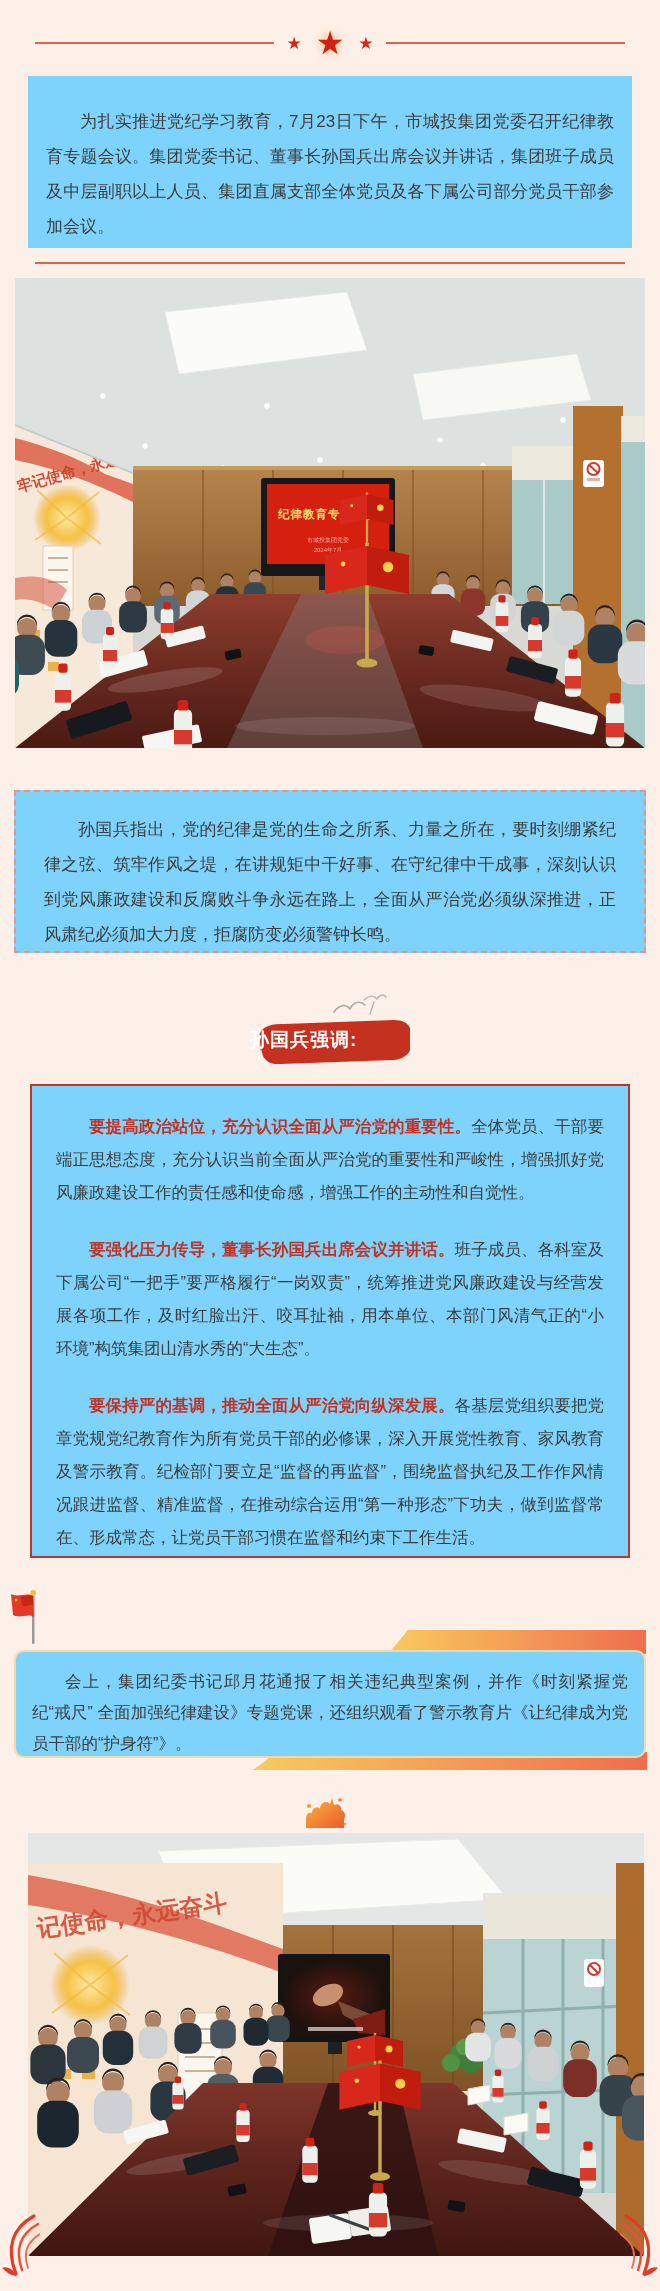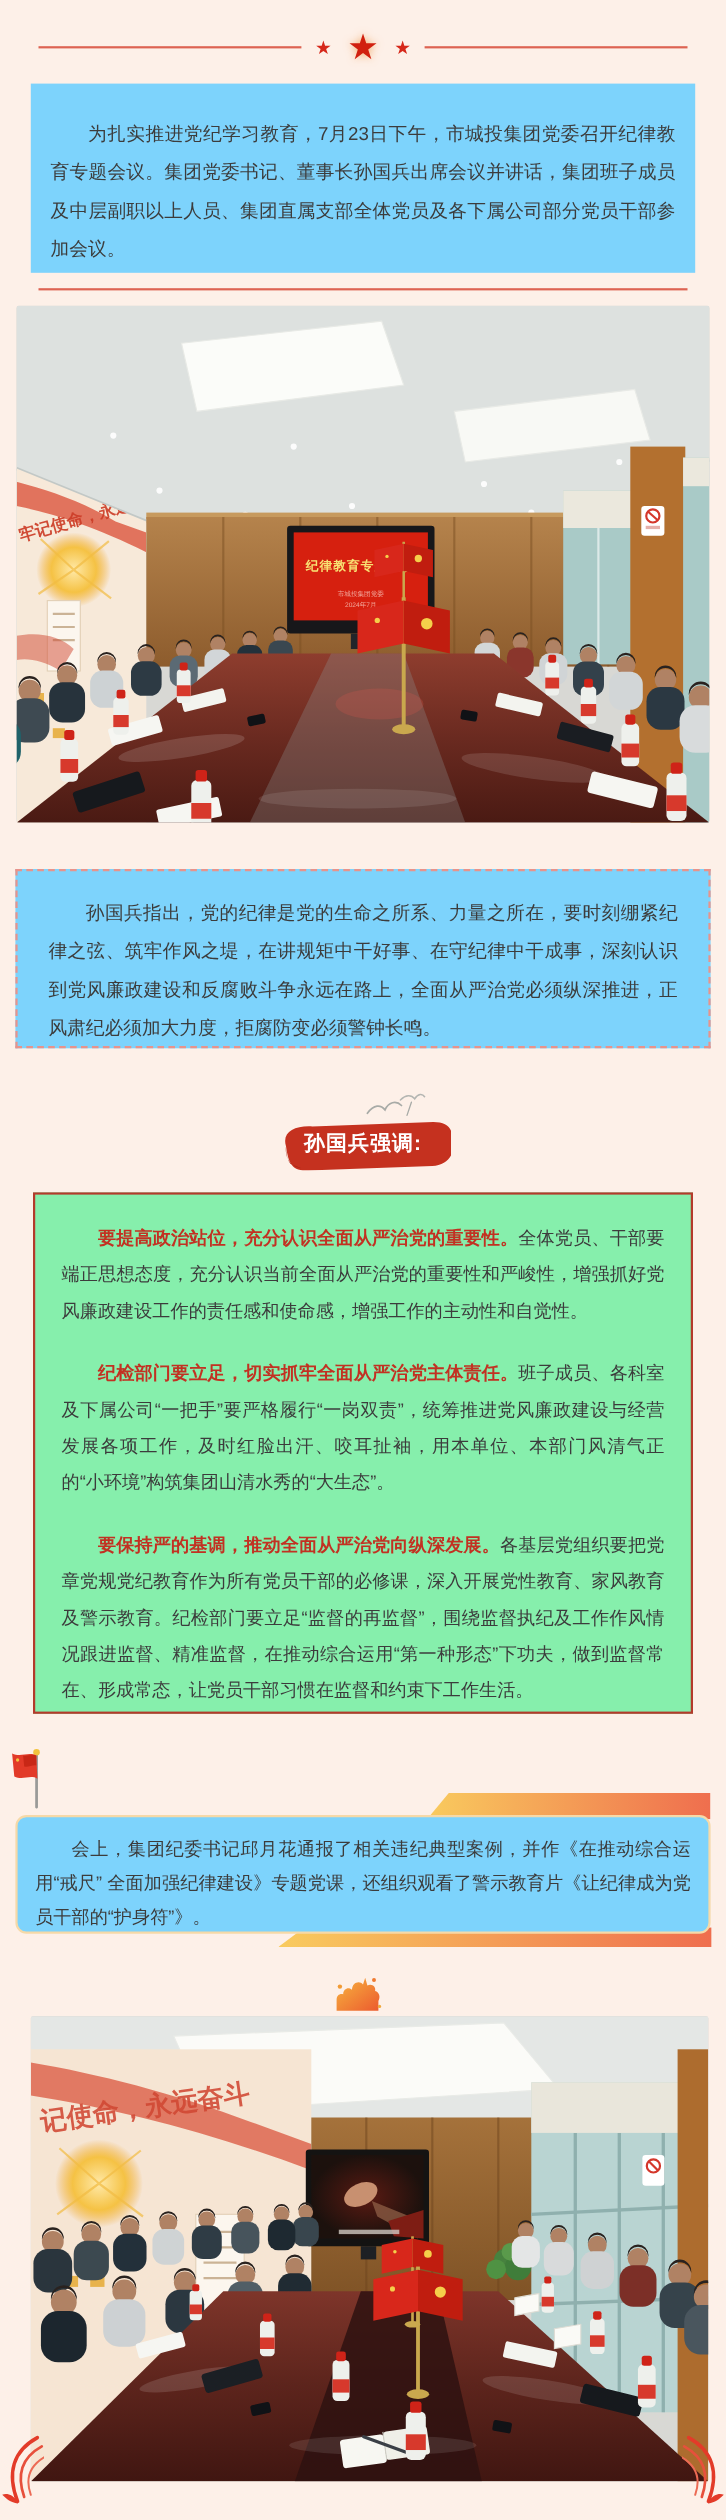--- a/index.html
+++ b/index.html
@@ -23,26 +23,26 @@
 
   .photo{position:absolute;border-radius:2px;overflow:hidden;background:#d8d8d4;}
   #photo1{left:15px;top:278px;width:630px;height:470px;}
   #photo2{left:28px;top:1833px;width:616px;height:423px;}
 
   .quote-card{position:absolute;left:14px;top:790px;width:632px;height:163px;
         border:2px dashed #e8938b;padding:20px 28px 0;}
 
   .banner-wrap{position:absolute;left:246px;top:992px;width:170px;height:72px;}
   .banner-brush{position:absolute;left:4px;top:26px;}
-  .banner-label{position:absolute;left:4px;top:26px;width:160px;height:44px;text-align:center;
+  .banner-label{position:absolute;left:4px;top:26px;width:160px;height:44px;text-align:left;
         color:#ffffff;font-weight:bold;font-size:19px;line-height:44px;letter-spacing:1px;}
   .birds{position:absolute;left:84px;top:0;}
 
   .points-card{position:absolute;left:30px;top:1084px;width:600px;height:474px;
-        background:#86efac;border:2px solid #b43a2b;box-sizing:border-box;padding:24px 24px 0;}
+        background:#7dd3fc;border:2px solid #b43a2b;box-sizing:border-box;padding:24px 24px 0;}
   .points-card p{font-size:16.5px;line-height:33px;margin:0 0 24px 0;color:#3c3c3c;
         text-align:justify;text-indent:2em;}
   .lead{color:#c23122;font-weight:bold;}
 
   .flag-icon{position:absolute;left:8px;top:1588px;}
 
   .orangebar-top{position:absolute;left:388px;top:1630px;width:258px;height:24px;z-index:1;
         background:linear-gradient(90deg,#f9cb5e,#ef6e4e);
         clip-path:polygon(20px 0,100% 0,100% 100%,0 100%);}
   .orangebar-bottom{position:absolute;left:253px;top:1752px;width:394px;height:18px;z-index:1;
@@ -263,39 +263,39 @@
       <path d="M10,24 C9,32 12,42 24,44 L14,40 C11,36 10,30 10,24 Z" fill="#a92413"></path>
     </svg>
     <div class="banner-label">孙国兵强调:</div>
   </div>
 
   <div class="points-card">
     <p>
       <span class="lead">要提高政治站位，充分认识全面从严治党的重要性。</span><span>全体党员、干部要端正思想态度，充分认识当前全面从严治党的重要性和严峻性，增强抓好党风廉政建设工作的责任感和使命感，增强工作的主动性和自觉性。</span>
     </p>
     <p>
-      <span class="lead">纪检部门要立足，切实抓牢全面从严治党主体责任。</span><span>班子成员、各科室及下属公司“一把手”要严格履行“一岗双责”，统筹推进党风廉政建设与经营发展各项工作，及时红脸出汗、咬耳扯袖，用本单位、本部门风清气正的“小环境”构筑集团山清水秀的“大生态”。</span>
+      <span class="lead">要强化压力传导，董事长孙国兵出席会议并讲话。</span><span>班子成员、各科室及下属公司“一把手”要严格履行“一岗双责”，统筹推进党风廉政建设与经营发展各项工作，及时红脸出汗、咬耳扯袖，用本单位、本部门风清气正的“小环境”构筑集团山清水秀的“大生态”。</span>
     </p>
     <p>
       <span class="lead">要保持严的基调，推动全面从严治党向纵深发展。</span><span>各基层党组织要把党章党规党纪教育作为所有党员干部的必修课，深入开展党性教育、家风教育及警示教育。纪检部门要立足“监督的再监督”，围绕监督执纪及工作作风情况跟进监督、精准监督，在推动综合运用“第一种形态”下功夫，做到监督常在、形成常态，让党员干部习惯在监督和约束下工作生活。</span>
     </p>
   </div>
 
   <svg class="flag-icon" width="52" height="58" viewBox="0 0 52 58">
     <rect x="24" y="6" width="2.5" height="50" rx="1" fill="#9a9a98"></rect>
     <circle cx="25.2" cy="5" r="3" fill="#f2c23d"></circle>
     <path d="M25,8 C18,4 11,10 3,6 L5,27 C13,31 19,25 26,29 Z" fill="#e23a28"></path>
     <path d="M25,8 C21,6 17,9 13,8 L14,18 C18,19 22,16 25,17 Z" fill="#c32413" opacity="0.85"></path>
     <circle cx="8" cy="12" r="1.5" fill="#f2c23d"></circle>
   </svg>
 
   <div class="orangebar-top"></div>
   <div class="orangebar-bottom"></div>
   <div class="card closing-card">
-    <p class="para">会上，集团纪委书记邱月花通报了相关违纪典型案例，并作《在推动综合运用“戒尺” 全面加强纪律建设》专题党课，还组织观看了警示教育片《让纪律成为党员干部的“护身符”》。</p>
+    <p class="para">会上，集团纪委书记邱月花通报了相关违纪典型案例，并作《时刻紧握党纪“戒尺” 全面加强纪律建设》专题党课，还组织观看了警示教育片《让纪律成为党员干部的“护身符”》。</p>
   </div>
 
   <svg class="spark-icon" width="48" height="44" viewBox="0 0 48 44">
     <defs>
       <linearGradient id="g-spark" x1="0" y1="0" x2="1" y2="1">
         <stop offset="0" stop-color="#f7b53f"></stop>
           <stop offset="1" stop-color="#ec5a2e"></stop>
       </linearGradient>
     </defs>
     <path d="M6,40 L6,30 C6,26 9,24 12,25 C12,20 17,18 20,21 C20,14 27,12 30,16 L32,10 L34,17 C38,15 42,18 41,22 C45,23 46,28 44,31 L44,40 Z" fill="url(#g-spark)"></path>

